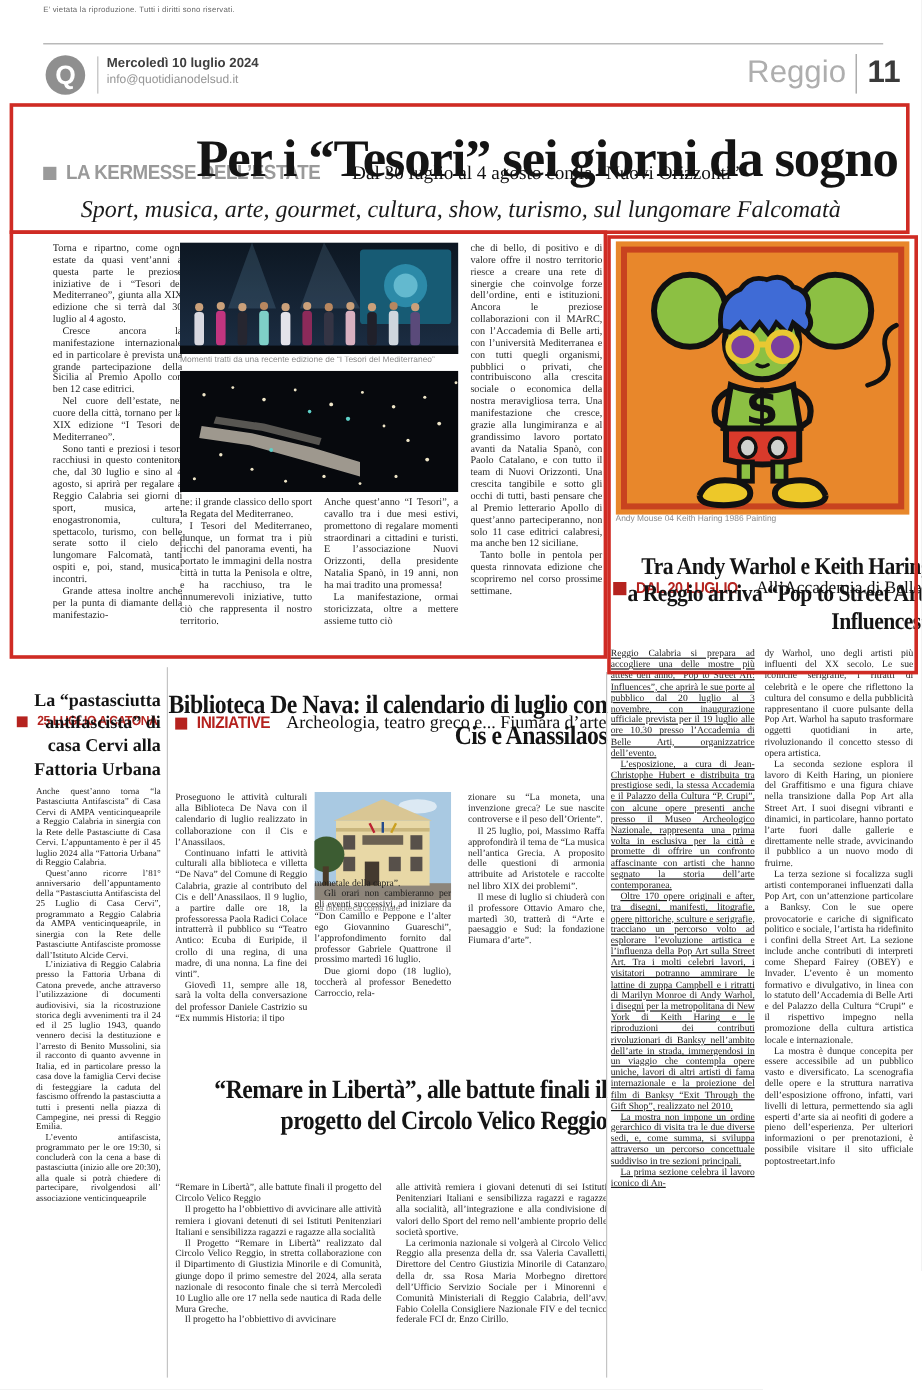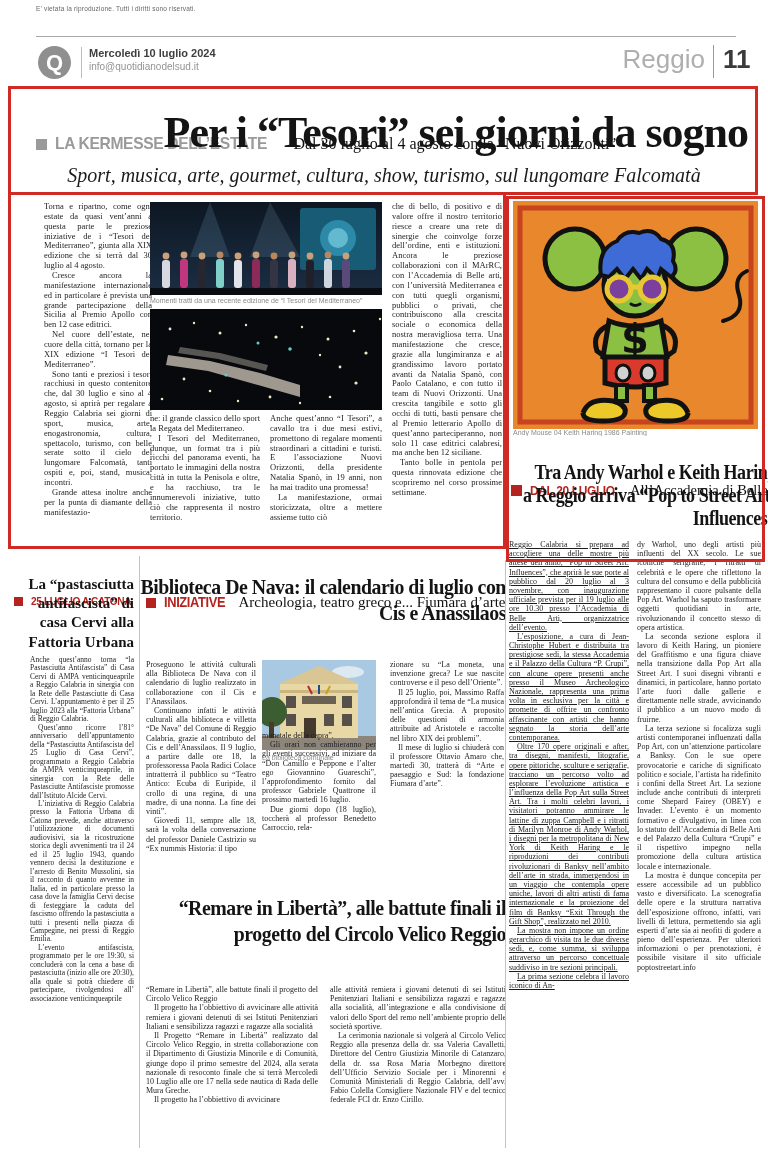--- a/index.html
+++ b/index.html
@@ -252,21 +252,21 @@
       <p>La terza sezione si focalizza sugli artisti contemporanei influenzati dalla Pop Art, con un’attenzione particolare a Banksy. Con le sue opere provocatorie e cariche di significato politico e sociale, l’artista ha ridefinito i confini della Street Art. La sezione include anche contributi di interpreti come Shepard Fairey (OBEY) e Invader. L’evento è un momento formativo e divulgativo, in linea con lo statuto dell’Accademia di Belle Arti e del Palazzo della Cultura “Crupi” e il rispettivo impegno nella promozione della cultura artistica locale e internazionale.</p>
       <p>La mostra è dunque concepita per essere accessibile ad un pubblico vasto e diversificato. La scenografia delle opere e la struttura narrativa dell’esposizione offrono, infatti, vari livelli di lettura, permettendo sia agli esperti d’arte sia ai neofiti di godere a pieno dell’esperienza. Per ulteriori informazioni o per prenotazioni, è possibile visitare il sito ufficiale poptostreetart.info</p>
     </div>
 
   <div class="abs kicker pasta-kicker">
     <span class="ksq red" style="width:9px;height:9px;"></span>
     <span class="klabel red">25 LUGLIO A CATONA</span>
   </div>
   <div class="abs hl pasta-headline">La “pastasciutta antifascista” di casa Cervi alla Fattoria Urbana</div>
   <div class="abs body tiny pasta-body">
-      <p>Anche quest’anno torna “la Pastasciutta Antifascista” di Casa Cervi di AMPA venticinqueaprile a Reggio Calabria in sinergia con la Rete delle Pastasciutte di Casa Cervi. L’appuntamento è per il 25 luglio 2023 alla “Fattoria Urbana” di Reggio Calabria.</p>
+      <p>Anche quest’anno torna “la Pastasciutta Antifascista” di Casa Cervi di AMPA venticinqueaprile a Reggio Calabria in sinergia con la Rete delle Pastasciutte di Casa Cervi. L’appuntamento è per il 45 luglio 2024 alla “Fattoria Urbana” di Reggio Calabria.</p>
       <p>Quest’anno ricorre l’81° anniversario dell’appuntamento della “Pastasciutta Antifascista del 25 Luglio di Casa Cervi”, programmato a Reggio Calabria da AMPA venticinqueaprile, in sinergia con la Rete delle Pastasciutte Antifasciste promosse dall’Istituto Alcide Cervi.</p>
       <p>L’iniziativa di Reggio Calabria presso la Fattoria Urbana di Catona prevede, anche attraverso l’utilizzazione di documenti audiovisivi, sia la ricostruzione storica degli avvenimenti tra il 24 ed il 25 luglio 1943, quando vennero decisi la destituzione e l’arresto di Benito Mussolini, sia il racconto di quanto avvenne in Italia, ed in particolare presso la casa dove la famiglia Cervi decise di festeggiare la caduta del fascismo offrendo la pastasciutta a tutti i presenti nella piazza di Campegine, nei pressi di Reggio Emilia.</p>
       <p>L’evento antifascista, programmato per le ore 19:30, si concluderà con la cena a base di pastasciutta (inizio alle ore 20:30), alla quale si potrà chiedere di partecipare, rivolgendosi all’ associazione venticinqueaprile</p>
     </div>
 
   <div class="abs kicker bib-kicker">
     <span class="ksq red" style="width:10px;height:10px;"></span>
     <span class="klabel red">INIZIATIVE</span>
     <span class="ktext">Archeologia, teatro greco e... Fiumara d’arte</span>
   </div>

